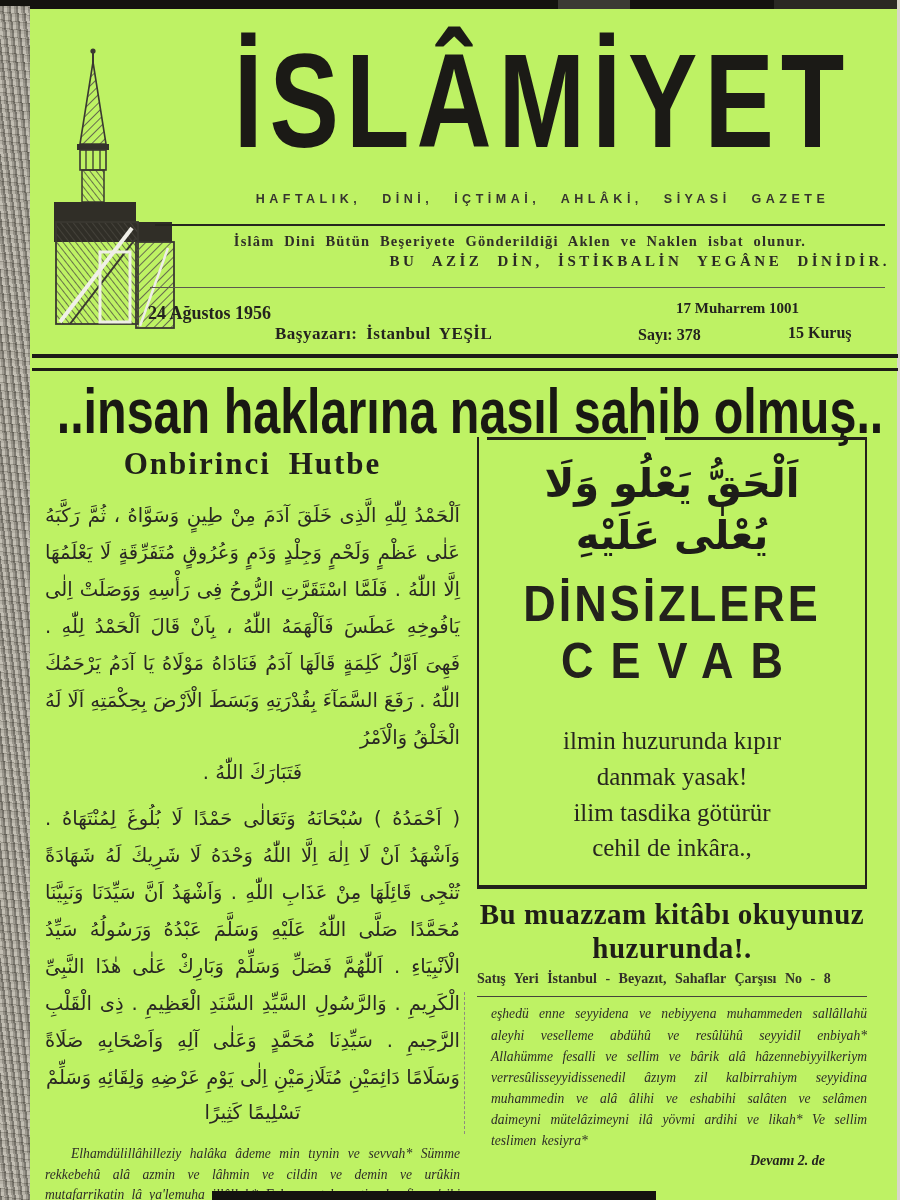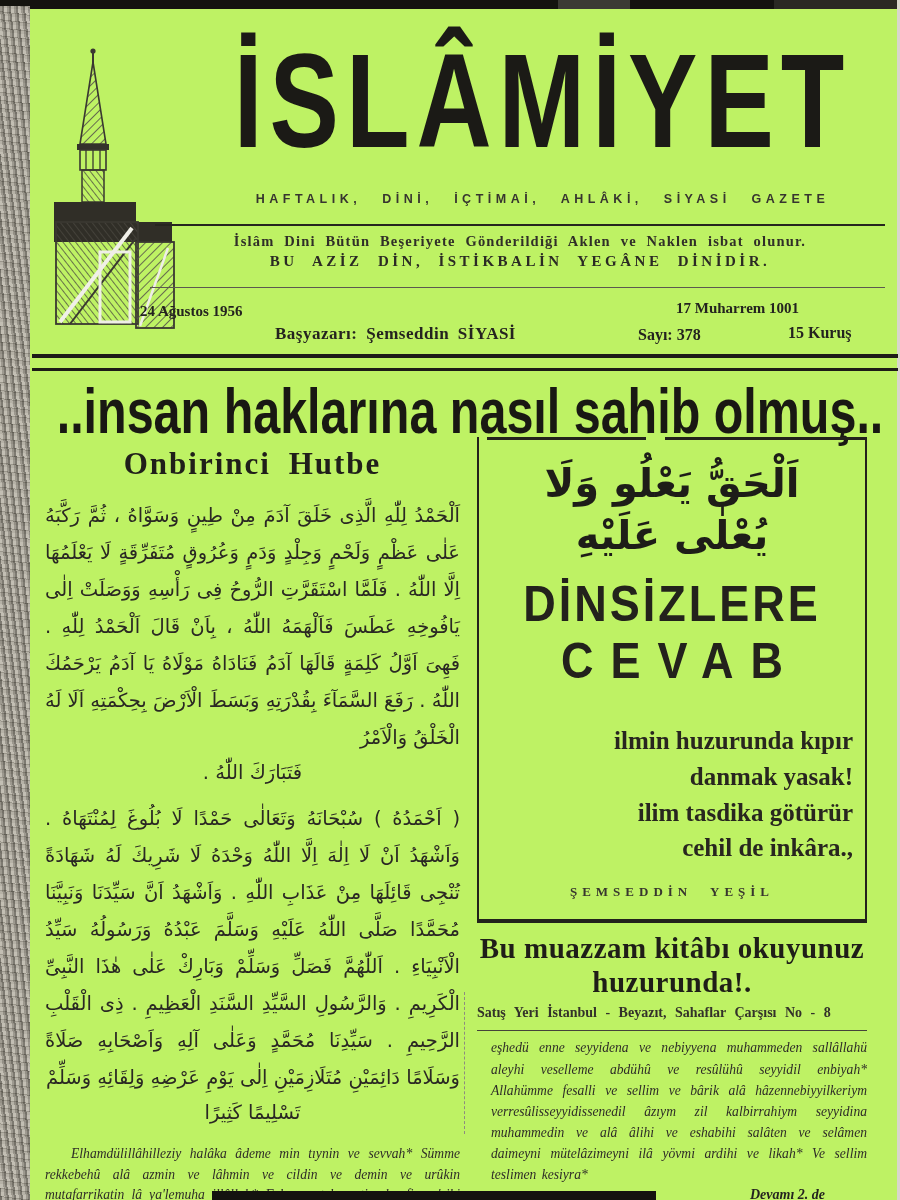--- a/index.html
+++ b/index.html
@@ -29,25 +29,25 @@
     font-weight:bold; font-size:104px; line-height:1; letter-spacing:7px;
     color:#1b1a16; transform:scaleY(1.28); transform-origin:top center; white-space:nowrap;
   }
   .masthead-sub{
     left:195px; top:192px; width:695px; text-align:center;
     font-size:12.5px; font-weight:bold; letter-spacing:4.5px; word-spacing:13px; color:#37352f;
   }
   .rule-1{left:155px; top:224px; width:730px; border-top:2px solid #26251f;}
   .mission-1{left:150px; top:233px; width:740px; text-align:center;
     font-size:14.5px; font-weight:bold; letter-spacing:1.2px; word-spacing:5px; color:#302e28;}
-  .mission-2{left:150px; top:253px; width:740px; text-align:center;
+  .mission-2{left:150px; top:253px; width:740px; text-align:right;
     font-size:15px; font-weight:bold; letter-spacing:3.5px; word-spacing:8px; color:#2b2a24;}
   .rule-2{left:150px; top:287px; width:735px; border-top:1.5px solid #5c594f;}
 
-  .date-greg{left:140px; top:303px; font-size:15px; font-weight:bold;}
+  .date-greg{left:148px; top:303px; font-size:18px; font-weight:bold;}
   .date-hijri{left:676px; top:300px; font-size:15px; font-weight:bold;}
   .editor-line{left:275px; top:324px; font-size:17px; font-weight:bold; letter-spacing:.5px; word-spacing:4px;}
   .issue-line{left:638px; top:326px; font-size:16px; font-weight:bold;}
   .price-line{left:772px; top:324px; font-size:16px; font-weight:bold;margin-left:16px;}
 
   .rule-double{left:32px; top:354px; width:866px; height:10px;
     border-top:4px solid #1d1c17; border-bottom:3px solid #1d1c17;}
 
   
   .headline{
@@ -68,21 +68,21 @@
   .right-col{left:477px; top:437px; width:390px;}
   .cevab-box{position:relative; border-left:2.5px solid #23221c; border-right:2.5px solid #23221c;
     border-bottom:4px solid #23221c; padding:10px 12px 19px; min-height:448px; box-sizing:border-box;}
   .cevab-box::before{content:""; position:absolute; left:8px; top:0; right:0; height:2.5px;
     background:linear-gradient(to right,#23221c 0 42%, transparent 42% 47%, #23221c 47% 100%);}
   .box-callig{margin-top:10px; font-size:40px; line-height:1.3; text-align:center; font-weight:bold; color:#1e1d18;}
   .box-title1{margin-top:20px; text-align:center; font-weight:bold; font-size:45px; line-height:1;
     letter-spacing:3px; color:#23221c; transform:scaleY(1.12);}
   .box-title2{margin-top:12px; text-align:center; font-weight:bold; font-size:45px; line-height:1;
     letter-spacing:17px; text-indent:17px; color:#23221c; transform:scaleY(1.12);}
-  .box-quote{margin-top:40px; text-align:right; font-weight:bold; font-size:25px; line-height:1.43; color:#28261f;}
+  .box-quote{margin-top:40px; text-align:center; font-weight:normal; font-size:25px; line-height:1.43; color:#28261f;}
   .box-author{margin-top:18px; text-align:center; font-weight:bold; font-size:13px; letter-spacing:5px; word-spacing:10px; color:#38362e;}
 
   .promo{margin-top:8px; text-align:center; font-weight:bold; font-size:29px; line-height:1.18; color:#1f1e18; letter-spacing:.5px;}
   .sale{margin-top:6px; text-align:left; font-weight:bold; font-size:14px; word-spacing:5px; color:#33312a;}
   .rule-right{margin-top:9px; border-top:1.5px solid #45433a;}
   .translit-right{margin-top:6px; font-style:italic; font-size:13.6px; line-height:1.55;
     text-align:justify; color:#2e2c27; word-spacing:2px; padding-left:14px;}
   .continuation{font-style:italic; font-weight:bold; font-size:14px; text-align:right; padding-right:42px; margin-top:2px;}
 
   .col-divider{left:464px; top:992px; height:142px; border-left:1px dashed #8e8b81;}
@@ -128,21 +128,21 @@
 
   <div class="abs masthead-title sans">İSLÂMİYET</div>
   <div class="abs masthead-sub sans">HAFTALIK, DİNİ, İÇTİMAİ, AHLÂKİ, SİYASİ GAZETE</div>
   <div class="abs rule-1"></div>
   <div class="abs mission-1">İslâm Dini Bütün Beşeriyete Gönderildiği Aklen ve Naklen isbat olunur.</div>
   <div class="abs mission-2">BU AZİZ DİN, İSTİKBALİN YEGÂNE DİNİDİR.</div>
   <div class="abs rule-2"></div>
 
   <div class="abs date-greg">24 Ağustos 1956</div>
   <div class="abs date-hijri">17 Muharrem 1001</div>
-  <div class="abs editor-line">Başyazarı:  Şemseddin  SİYASİ</div>
+  <div class="abs editor-line">Başyazarı:  İstanbul  YEŞİL</div>
   <div class="abs issue-line">Sayı:  378</div>
   <div class="abs price-line">15 Kuruş</div>
 
   <div class="abs rule-double"></div>
 
   <div class="abs headline sans">..insan haklarına nasıl sahib olmuş..</div>
 
   <div class="abs left-col">
     <div class="hutbe-title">Onbirinci Hutbe</div>
     <div class="arabic arabic-block">اَلْحَمْدُ لِلّٰهِ الَّذِى خَلَقَ آدَمَ مِنْ طِينٍ وَسَوَّاهُ ، ثُمَّ رَكَّبَهُ عَلٰى عَظْمٍ وَلَحْمٍ وَجِلْدٍ وَدَمٍ وَعُرُوقٍ مُتَفَرِّقَةٍ لَا يَعْلَمُهَا اِلَّا اللّٰهُ . فَلَمَّا اسْتَقَرَّتِ الرُّوحُ فِى رَأْسِهِ وَوَصَلَتْ اِلٰى يَافُوخِهِ عَطَسَ فَاَلْهَمَهُ اللّٰهُ ، بِاَنْ قَالَ اَلْحَمْدُ لِلّٰهِ . فَهِىَ اَوَّلُ كَلِمَةٍ قَالَهَا آدَمُ فَنَادَاهُ مَوْلَاهُ يَا آدَمُ يَرْحَمُكَ اللّٰهُ . رَفَعَ السَّمَآءَ بِقُدْرَتِهِ وَبَسَطَ الْاَرْضَ بِحِكْمَتِهِ اَلَا لَهُ الْخَلْقُ وَالْاَمْرُ</div>
@@ -157,21 +157,20 @@
     <div class="cevab-box">
       <div class="arabic box-callig">اَلْحَقُّ يَعْلُو وَلَا يُعْلٰى عَلَيْهِ</div>
       <div class="box-title1 sans">DİNSİZLERE</div>
       <div class="box-title2 sans">CEVAB</div>
       <div class="box-quote">
         <div>ilmin huzurunda kıpır</div>
         <div>danmak yasak!</div>
         <div>ilim tasdika götürür</div>
         <div>cehil de inkâra.,</div>
       </div>
-      <div class="box-author">ŞEMSEDDİN YEŞİL</div>
     </div>
     <div class="promo">Bu muazzam kitâbı okuyunuz</div>
     <div class="promo" style="margin-top:0">huzurunda!.</div>
     <div class="sale">Satış Yeri   İstanbul - Beyazıt, Sahaflar Çarşısı No - 8</div>
     <div class="rule-right"></div>
     <div class="translit-right">eşhedü enne seyyidena ve nebiyyena muhammeden sallâllahü aleyhi veselleme abdühû ve resûlühû seyyidil enbiyah* Allahümme fesalli ve sellim ve bârik alâ hâzennebiyyilkeriym verresûlisseyyidissenedil âzıym zil kalbirrahiym seyyidina muhammedin ve alâ âlihi ve eshabihi salâten ve selâmen daimeyni mütelâzimeyni ilâ yövmi ardihi ve likah* Ve sellim teslimen kesiyra*</div>
     <div class="continuation">Devamı 2. de</div>
   </div>
 
   <div class="abs col-divider"></div>

